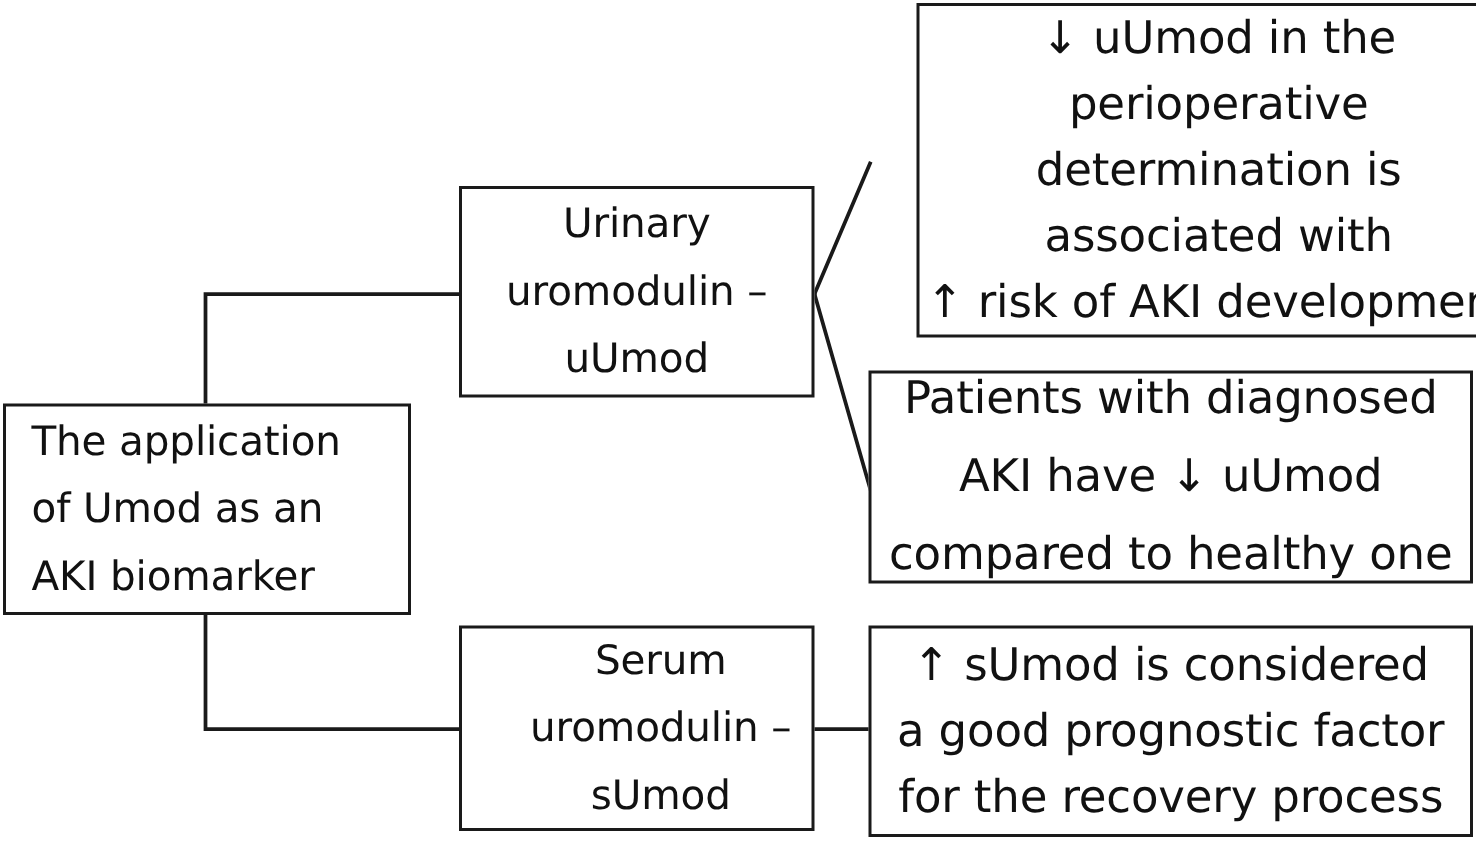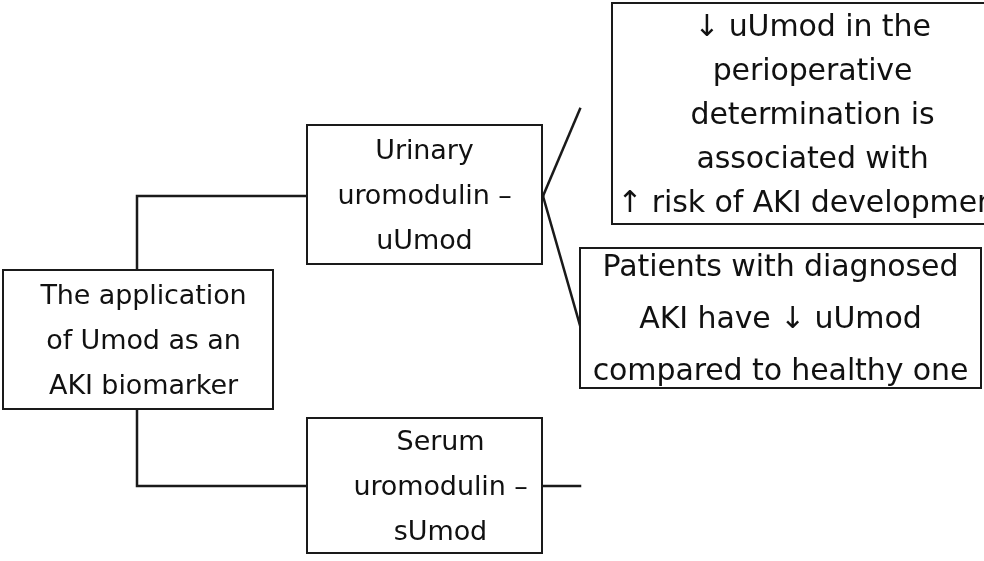--- a/index.html
+++ b/index.html
@@ -48,21 +48,21 @@
   }
 
   
   #node-root {
     left: 2px;
     top: 269px;
     width: 272px;
     height: 141px;
   }
   #node-root .node-text {
-    text-align: center;
+    text-align: left;
     padding-left: 17px;
     padding-right: 6px;
   }
 
   
   #node-urinary {
     left: 306px;
     top: 124px;
     width: 237px;
     height: 141px;
@@ -148,14 +148,19 @@
 associated with
 ↑ risk of AKI development</span>
   </div>
 
   <div class="node" id="node-diagnosed-aki">
     <span class="node-text">Patients with diagnosed
 AKI have ↓ uUmod
 compared to healthy one</span>
   </div>
 
+  <div class="node" id="node-recovery">
+    <span class="node-text">↑ sUmod is considered
+a good prognostic factor
+for the recovery process</span>
+  </div>
 
 </div>
 
 </body></html>

